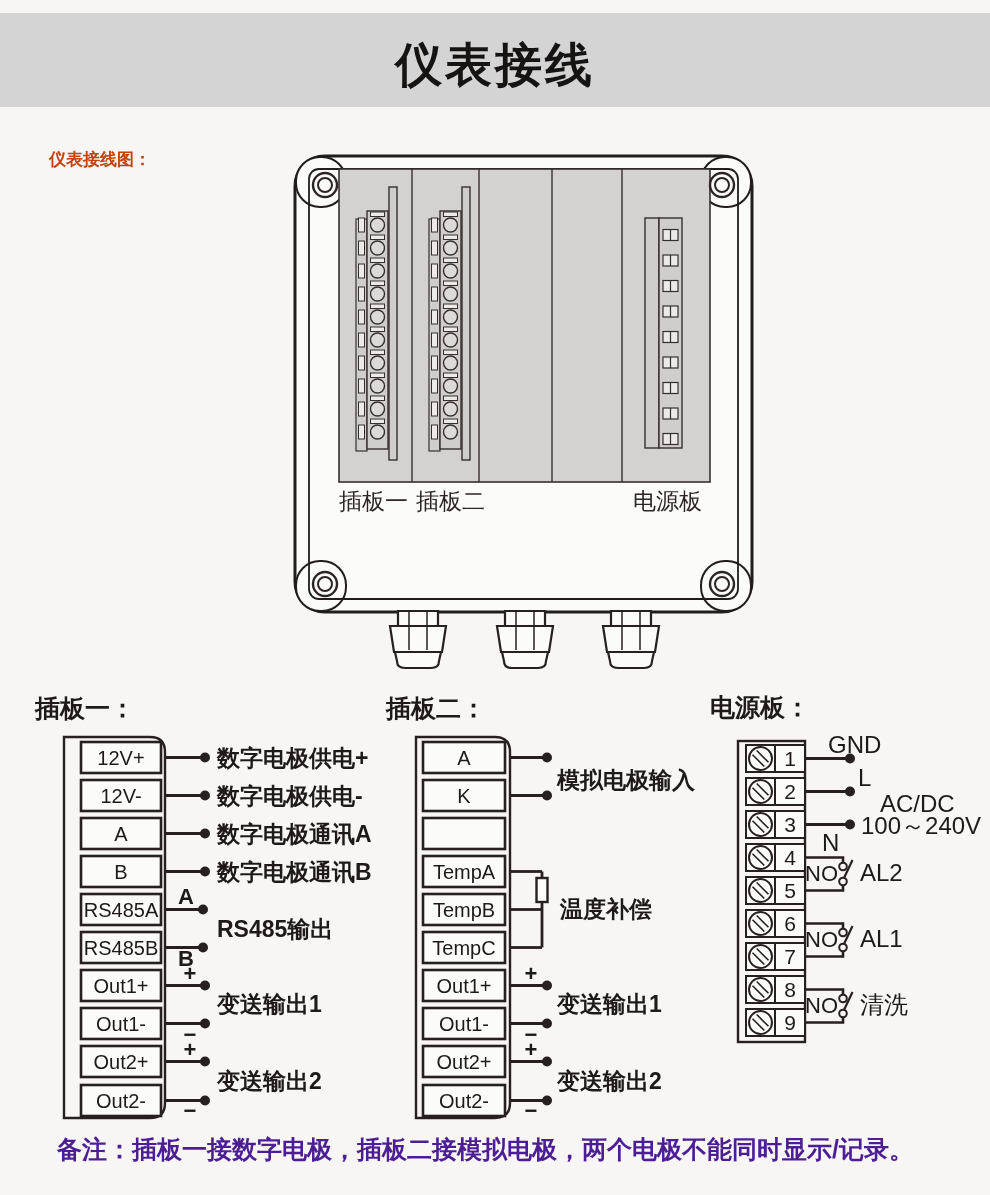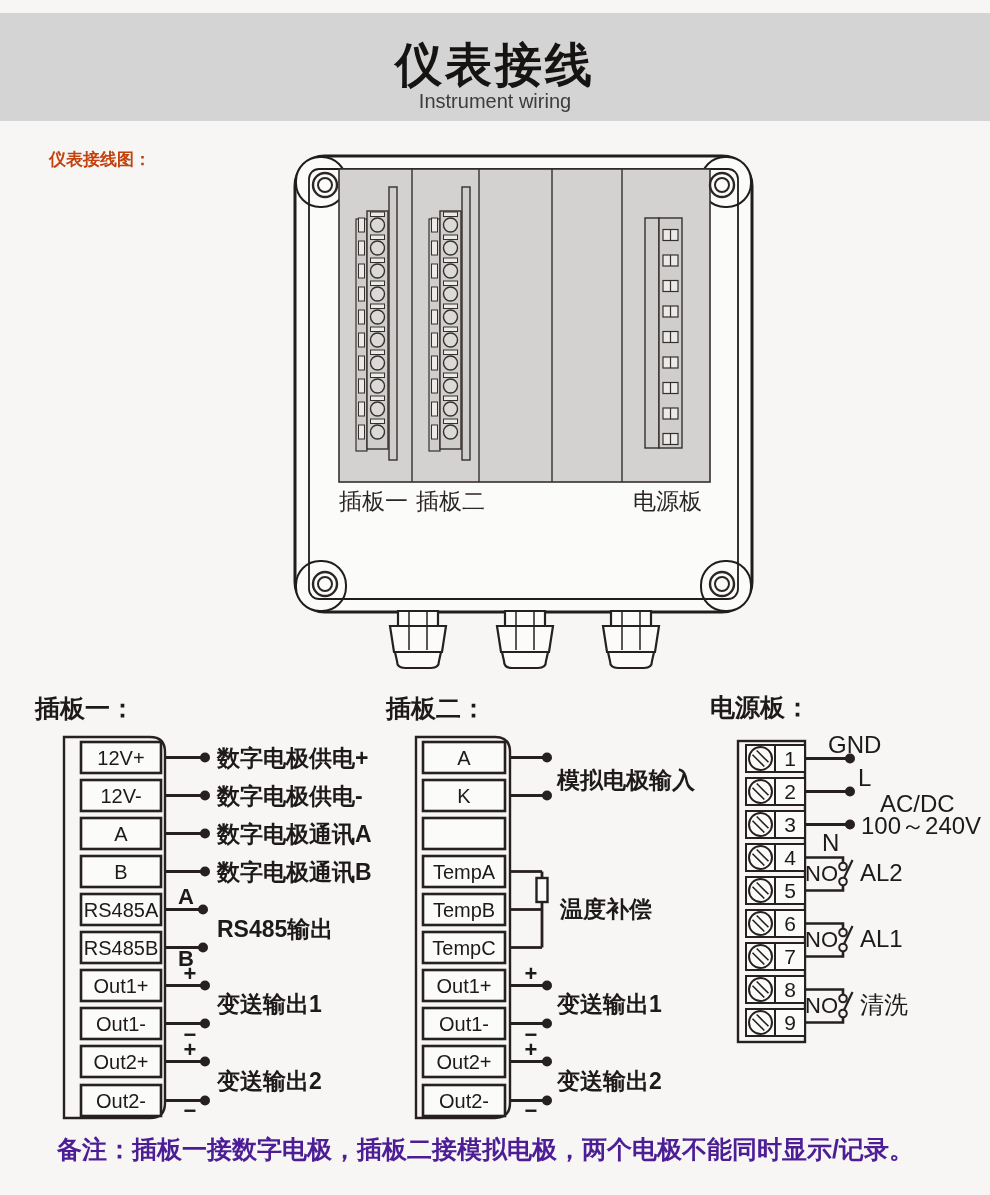--- a/index.html
+++ b/index.html
@@ -1,18 +1,18 @@
 <!DOCTYPE html>
 <html><head>
 <meta charset="utf-8">
 <style>
   html,body{margin:0;padding:0;}
   .page{position:relative;width:990px;height:1195px;background:#f7f6f5;overflow:hidden;
         font-family:"Liberation Sans","DejaVu Sans",sans-serif;color:#1d1a19;}
-  .band{position:absolute;left:0;top:13px;width:990px;height:108px;background:#d4d4d4;text-align:center;}
+  .band{position:absolute;left:0;top:13px;width:990px;height:94px;background:#d4d4d4;text-align:center;}
   .band .title{margin:0;padding-top:28px;font-size:47px;line-height:1;font-weight:700;
                letter-spacing:3px;color:#161413;}
   .band .subtitle{margin:3px 0 0 0;font-size:20px;line-height:1;color:#3e3c3b;font-weight:400;}
   .intro-label{position:absolute;left:49px;top:148px;font-size:17px;font-weight:600;color:#c2410c;}
   .note{position:absolute;left:57px;top:1133px;font-size:25px;font-weight:600;color:#4c1d95;white-space:nowrap;}
   svg.scene{position:absolute;left:0;top:0;}
   svg text{fill:#1d1a19;}
   .t-cell{font-size:20px;font-weight:500;text-anchor:middle;}
   .t-num{font-size:21px;font-weight:500;text-anchor:middle;}
   .t-label{font-size:23px;font-weight:600;}
@@ -23,21 +23,20 @@
   .t-relay{font-size:24px;font-weight:500;}
   .t-slot{font-size:23px;font-family:"Liberation Serif","DejaVu Serif",serif;text-anchor:middle;fill:#2b2523;}
 </style>
 </head>
 <body>
 
 <div class="page">
 
   <div class="band">
     <h1 class="title">仪表接线</h1>
-    <p class="subtitle">Instrument wiring</p>
   </div>
 
   <div class="intro-label">仪表接线图：</div>
 
   <svg class="scene" width="990" height="1195" viewBox="0 0 990 1195">
 
     <defs>
       <g id="screw">
         <circle r="12" fill="#fbfbfa" stroke="#2b2523" stroke-width="2.4"></circle>
         <circle r="7" fill="#fbfbfa" stroke="#2b2523" stroke-width="2"></circle>

